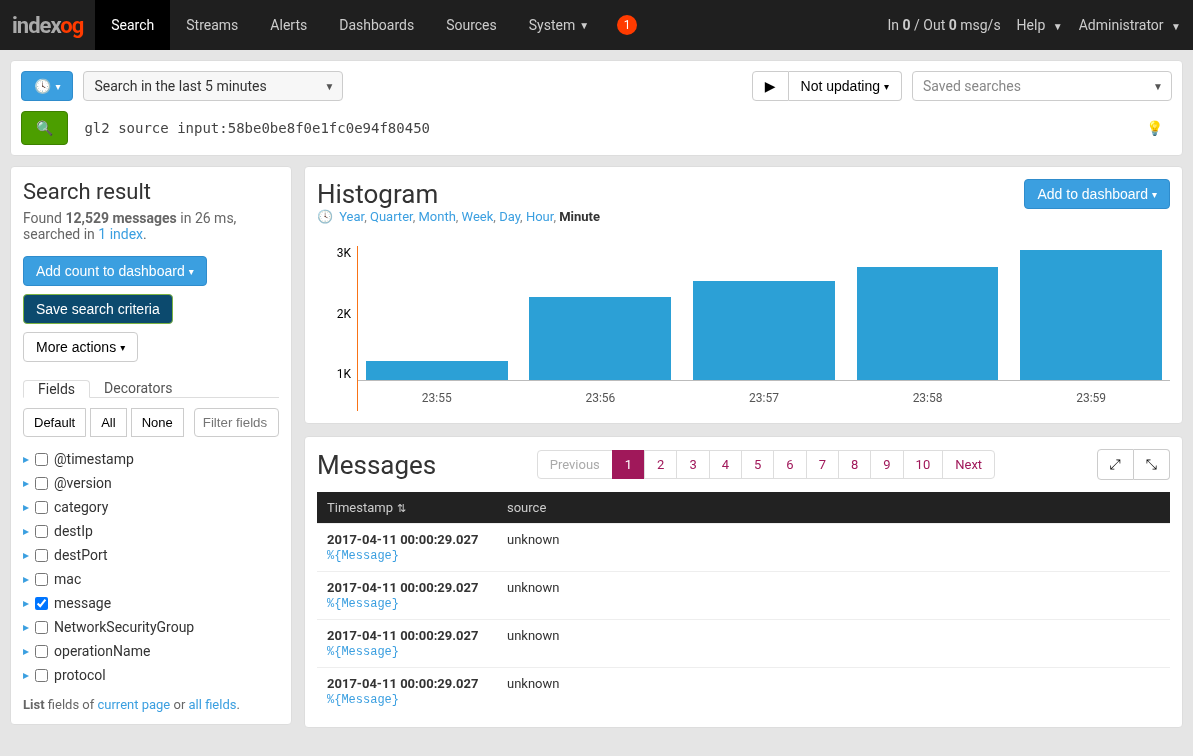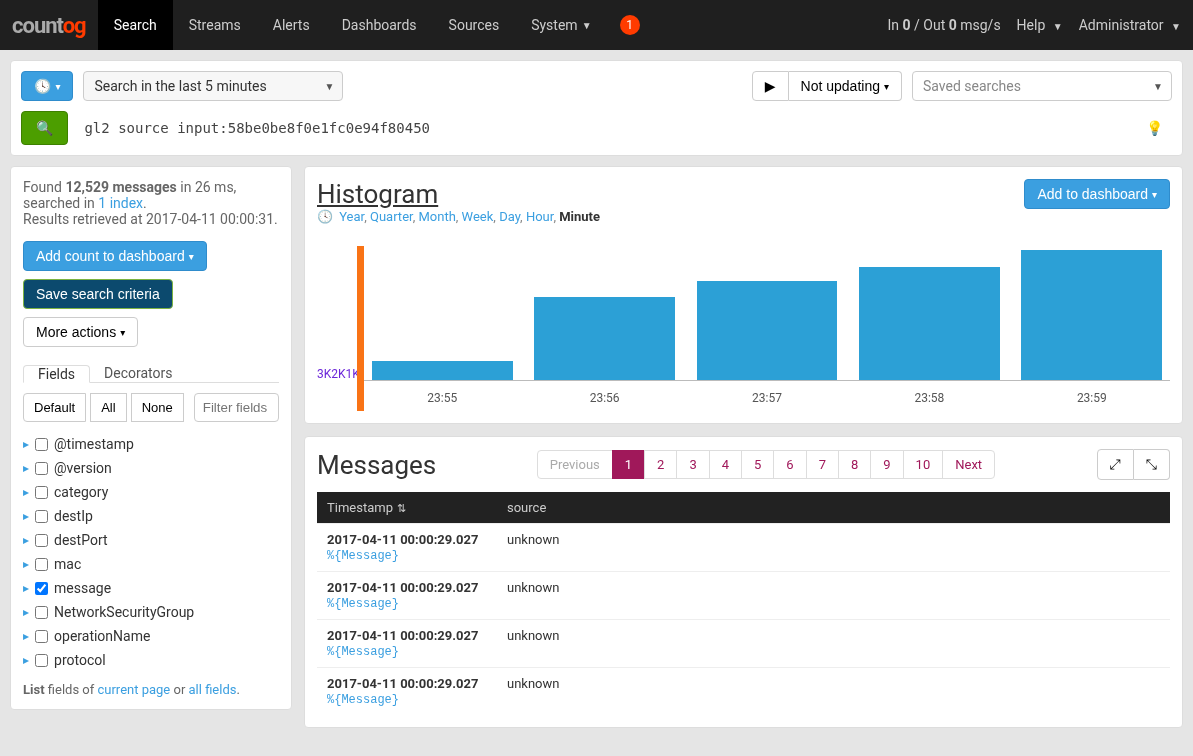--- a/index.html
+++ b/index.html
@@ -53,29 +53,29 @@
 .filter-input { border: 1px solid #ccc; border-radius: 4px; padding: 6px 8px; margin-left: 6px; flex: 1; min-width: 0; width: 90px; }
 
 .field-list { margin-top: 10px; max-height: 255px; overflow-y: scroll; }
 .field-item { display: flex; align-items: center; gap: 6px; padding: 4px 0; }
 .field-item .arrow { color: #3b9fe0; font-size: 12px; cursor: pointer; }
 .field-item input[type=checkbox] { cursor: pointer; }
 .field-name { cursor: pointer; }
 .list-footer { margin-top: 10px; font-size: 13px; }
 
 .histo-head { display: flex; align-items: flex-start; }
-.h-histo { font-size: 26px; font-weight: normal; text-decoration: underline; }
+.h-histo { font-size: 26px; font-weight: normal; }
 .resolutions { color: #888; font-size: 13px; }
 .resolutions .r { color: #3b9fe0; cursor: pointer; }
 .resolutions .r.active { font-weight: bold; color: #333; }
 .clock { color: #888; margin-right: 6px; }
 
 .chart { display: flex; margin-top: 22px; height: 165px; align-items: stretch; }
-.yaxis { width: 40px; display: flex; flex-direction: row; justify-content: space-between; align-items: flex-end; padding-bottom: 30px; padding-right: 6px; color: #6d28d9; font-size: 12px; }
-.bars { flex: 1; display: flex; align-items: flex-end; gap: 6px; border-left: 7px solid #f97316; position: relative; }
+.yaxis { width: 40px; display: flex; flex-direction: column; justify-content: space-between; align-items: flex-end; padding-bottom: 30px; padding-right: 6px; color: #000000; font-size: 12px; }
+.bars { flex: 1; display: flex; align-items: flex-end; gap: 6px; border-left: 1px solid #f97316; position: relative; }
 .bars::after { content: ''; position: absolute; left: 0; right: 0; bottom: 30px; border-bottom: 1px solid #bbb; }
 .bar-wrap { flex: 1; display: flex; flex-direction: column; align-items: center; height: 100%; }
 .bar { background: #2ca0d6; width: 90%; margin-top: auto; }
 .bar-label { font-size: 12px; color: #555; margin-top: 10px; height: 20px; }
 
 .msgs-head { display: flex; align-items: center; }
 .h-msgs { font-size: 26px; font-weight: normal; }
 .pager { display: flex; margin-left: auto; margin-right: auto; }
 .pg { border: 1px solid #ddd; padding: 6px 12px; cursor: pointer; margin-left: -1px; color: #a0185a; font-size: 13px; }
 .pg:first-child { border-radius: 4px 0 0 4px; }
@@ -94,21 +94,21 @@
 
 .field-list::-webkit-scrollbar { width: 12px; }
 .field-list::-webkit-scrollbar-thumb { background: #bbb; border-radius: 6px; }
 .field-list::-webkit-scrollbar-track { background: #eee; }
 </style>
 </head>
 <body>
 
 <div class="topbar">
   <div class="logo">
-    <span class="g1">count</span><span class="g2">og</span>
+    <span class="g1">index</span><span class="g2">og</span>
   </div>
   <div class="nav" id="nav">
       <div class="nav-item active">Search</div>
       <div class="nav-item">Streams</div>
       <div class="nav-item">Alerts</div>
       <div class="nav-item">Dashboards</div>
       <div class="nav-item">Sources</div>
       <div class="nav-item">System<span class="caret">▼</span></div>
     </div>
   <div class="notif-badge">1</div>
@@ -150,24 +150,24 @@
         <span style="font-weight:bold;">🔍</span>
       </button>
     <input class="query-input" value="gl2_source_input:58be0be8f0e1fc0e94f80450" style="">
     <span class="bulb">💡</span>
   </div>
 </div>
 
 <div class="main">
 
   <div class="sidebar">
+    <div class="h-result">Search result</div>
     <div class="muted">
       <span>Found </span><b>12,529 messages</b><span> in 26 ms, searched in </span><span class="link">1 index</span>.
     </div>
-    <div class="muted">Results retrieved at 2017-04-11 00:00:31.</div>
     <div class="side-actions">
       <button class="btn btn-blue">
           <span>Add count to dashboard</span> 
           <span class="caret">▾</span>
         </button>
       <button class="btn btn-green">Save search criteria</button>
       <button class="btn">
           <span>More actions</span> 
           <span class="caret">▾</span>
         </button>

